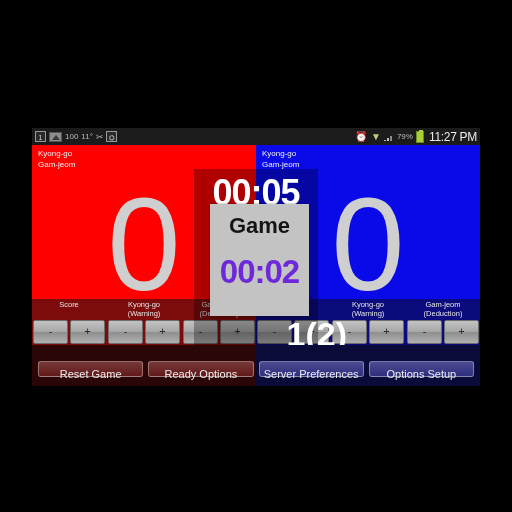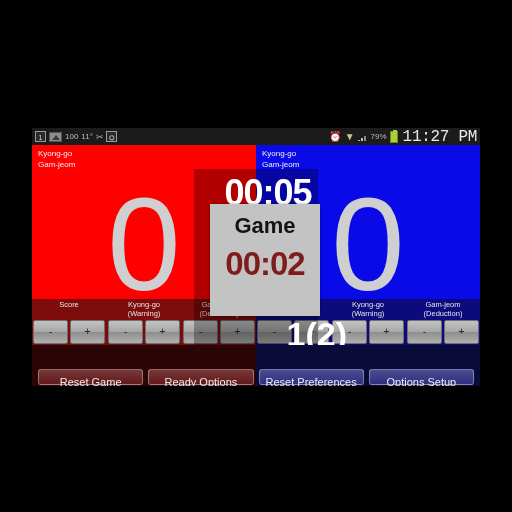--- a/index.html
+++ b/index.html
@@ -93,22 +93,22 @@
     position: relative;
     box-sizing: border-box;
   }
   .sb-batt:before {
     content:"";
     position:absolute; top:-2px; left:2px;
     width:4px; height:2px; background:#a9d136;
   }
   .sb-clock {
     color: #e9e9e9;
-    font-size: 16px;
-    font-family: Liberation Mono, monospace;
+    font-size: 12px;
+    font-family: Liberation Sans, sans-serif;
     padding-left: 2px;
     letter-spacing: -0.3px;
   }
 
   
   #app {
     position: absolute;
     left: 0; top: 17px;
     width: 448px; height: 241px;
   }
@@ -213,21 +213,20 @@
     position: absolute;
     left: 0; top: 30px;
     width: 124px;
     text-align: center;
     font-size: 36px;
     line-height: 36px;
     color: #ffffff;
     font-family: "Liberation Sans", sans-serif;
     font-weight: bold;
     letter-spacing: -1px;
-    padding-left: 12px;
   }
   #round-indicator {
     position: absolute;
     left: 0; top: 172px;
     width: 124px;
     text-align: right;
     font-size: 34px;
     line-height: 34px;
     color: #ffffff;
     font-family: "Liberation Sans", sans-serif;
@@ -240,39 +239,39 @@
     position: absolute;
     left: 162px; top: 24px;
     width: 124px; height: 176px;
     background: rgba(0,0,0,0.30);
   }
 
   
   #dialog {
     position: absolute;
     left: 178px; top: 59px;
-    width: 110px; height: 112px;
+    width: 99px; height: 112px;
     background: #c3c3c3;
     box-shadow: 0 0 2px rgba(0,0,0,0.4);
     text-align: center;
     box-sizing: border-box;
   }
   #dialog-title {
     padding-top: 9px;
     font-size: 22px;
     line-height: 26px;
     color: #141414;
     font-weight: bold;
     font-family: "Liberation Sans", sans-serif;
   }
   #dialog-timer {
-    margin-top: 7px;
+    margin-top: 15px;
     font-size: 33px;
     line-height: 36px;
-    color: #7f1d1d;
+    color: #6d28d9;
     font-weight: bold;
     font-family: "Liberation Sans", sans-serif;
     letter-spacing: -1px;
   }
 
   
   #buttonbar {
     position: absolute;
     left: 0; top: 200px;
     width: 448px; height: 41px;
@@ -284,21 +283,21 @@
     width: 224px; height: 41px;
     background: #2a0606;
   }
   #bb-blue {
     position: absolute; left: 224px; top: 0;
     width: 224px; height: 41px;
     background: #0b0b3a;
   }
   #bb-inner {
     position: absolute;
-    left: 6px; top: 24px;
+    left: 6px; top: 16px;
     width: 436px; height: 16px;
     display: flex;
     gap: 5px;
     justify-content: center;
   }
   .bigbtn {
     flex: 1;
     border: 1px solid rgba(255,255,255,0.35);
     border-radius: 3px;
     color: #ececec;
@@ -435,20 +434,20 @@
         </div>
         <div id="dialog-timer">00:02</div>
       </div>
 
       <div id="buttonbar">
         <div id="bb-red"></div>
         <div id="bb-blue"></div>
         <div id="bb-inner">
           <div class="bigbtn red">Reset Game</div>
           <div class="bigbtn red">Ready Options</div>
-          <div class="bigbtn blue">Reset Preferences</div>
+          <div class="bigbtn blue">Server Preferences</div>
           <div class="bigbtn blue">Options Setup</div>
         </div>
       </div>
 
     </div>
   </div>
 </div>
 
 </body></html>

